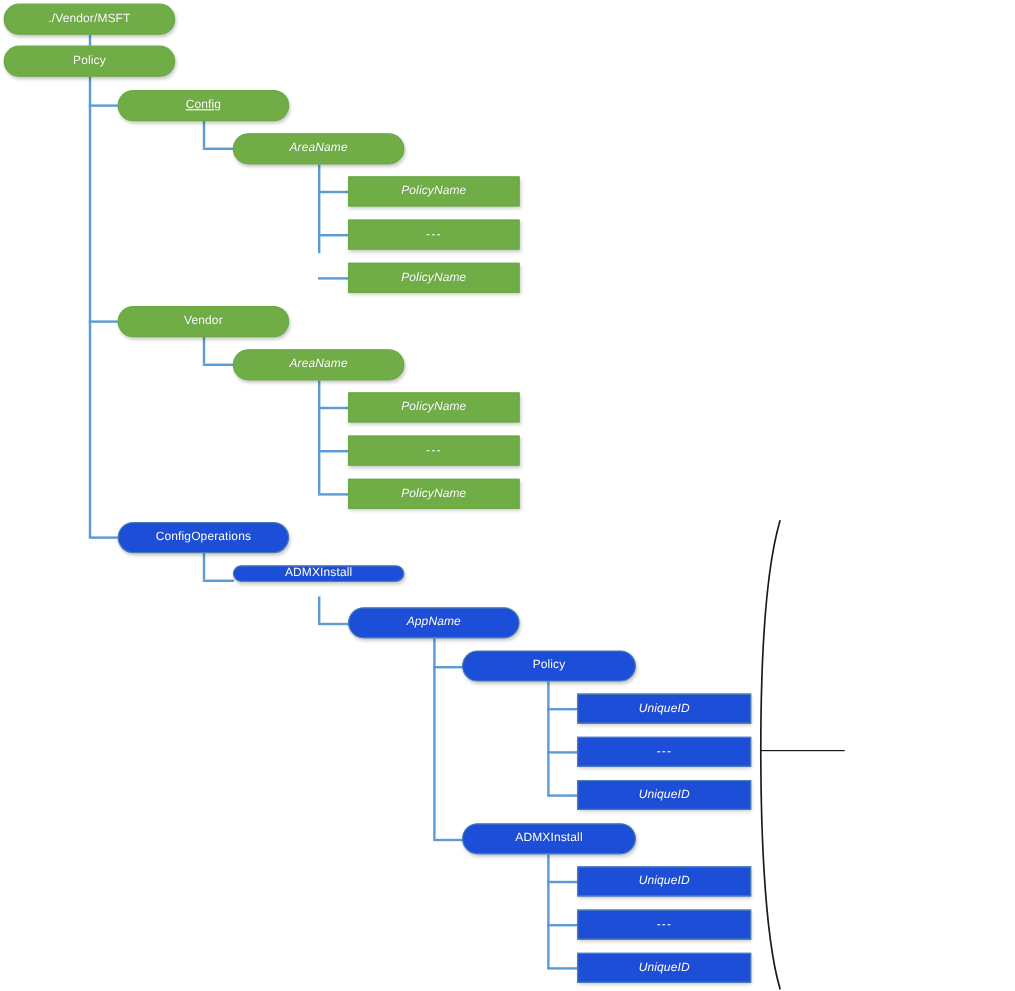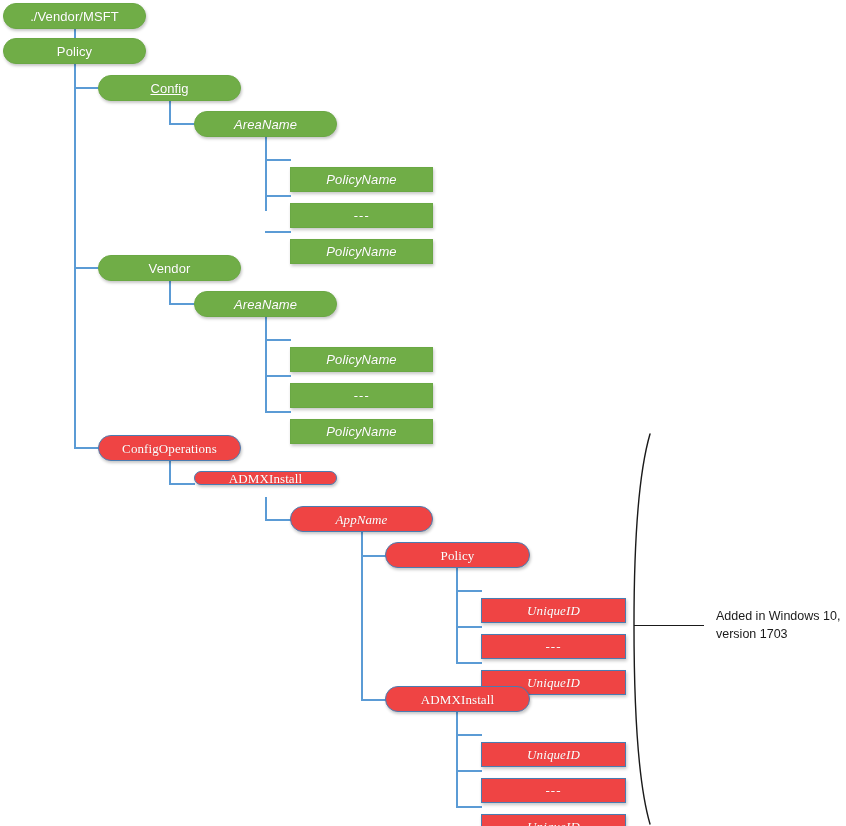--- a/index.html
+++ b/index.html
@@ -19,43 +19,41 @@
     overflow: hidden;
   }
   
   .node {
     position: absolute;
     box-sizing: border-box;
     display: flex;
     align-items: center;
     justify-content: center;
     color: #ffffff;
-    font-size: 13px;
+    font-size: 10px;
     line-height: 1;
     letter-spacing: 0.1px;
     white-space: nowrap;
     text-shadow: 0 0 1px rgba(0,0,0,0.18);
   }
   .node.green {
     background: #70ad47;
     border: 1px solid #6aa844;
     box-shadow: 1px 2px 3px rgba(0,0,0,0.22);
   }
   .node.blue {
-    background: #ef4444;
+    background: #1d4ed8;
     border: 1px solid #4a7cb1;
     box-shadow: 1px 2px 3px rgba(0,0,0,0.22);
-    font-family: Liberation Serif, serif;
   }
   .node.round {
     border-radius: 13px;
   }
   .node.rect {
     border-radius: 0;
-    margin-top: 20px;
   }
   .node.italic {
     font-style: italic;
   }
   .node.dashes {
     letter-spacing: 1px;
   }
   
   .conn {
     position: absolute;
@@ -150,15 +148,13 @@
       <div class="node blue rect italic" style="left: 481px; top: 794px; width: 145px; height: 25px;">UniqueID</div>
     </div>
 
   <svg class="brace" style="left:630px; top:432px;" width="60" height="394" viewBox="0 0 60 394">
     <path d="M 20 2
              C 6 50, 4 140, 4 193
              C 4 246, 6 344, 20 392" fill="none" stroke="#1a1a1a" stroke-width="1.4" stroke-linecap="round"></path>
   </svg>
   <div class="brace-line" style="left:634px; top:625px; width:70px;"></div>
 
-  <div class="annotation" style="left:716px; top:607px;">Added in Windows 10,
-version 1703</div>
 </div>
 
 </body></html>

